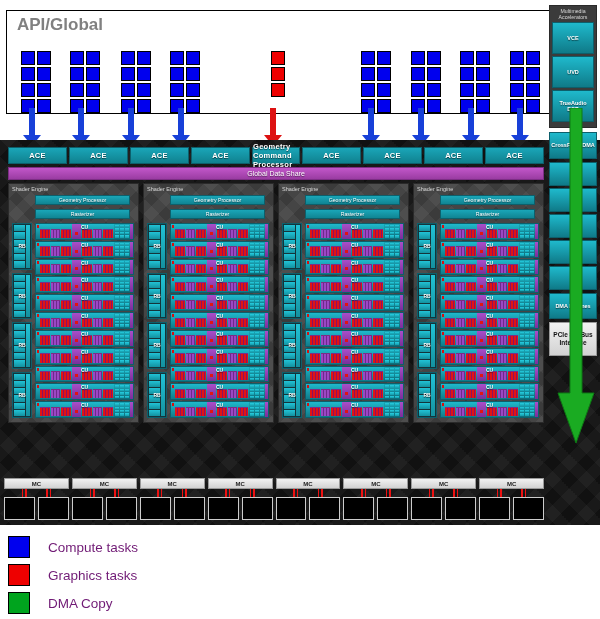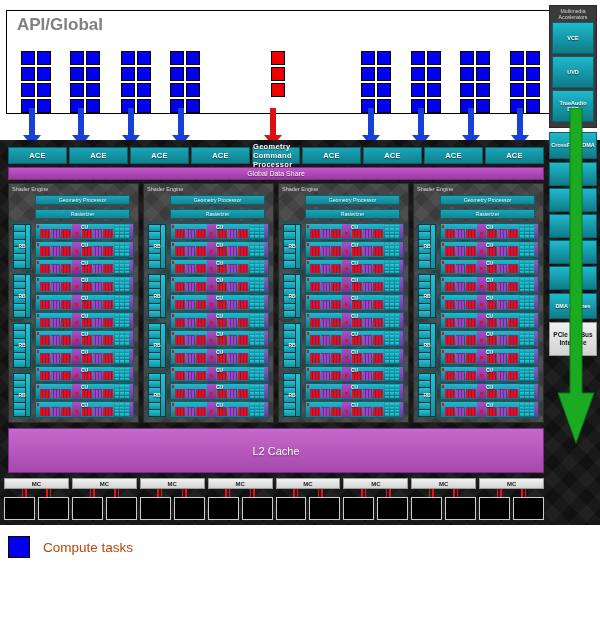--- a/index.html
+++ b/index.html
@@ -519,23 +519,23 @@
     height: 28px;
   }
   .legend-swatch {
     width: 22px;
     height: 22px;
     border: 1px solid #000;
     box-sizing: border-box;
     flex: 0 0 22px;
   }
   .legend-label {
-    margin-left: 13px;
+    margin-left: 18px;
     font-size: 13.5px;
-    color: #c2410c;
+    color: #701a75;
   }
 </style>
 </head>
 <body>
 
 <div id="api-driver-box">
   <div id="api-driver-title">API/Global</div>
   <div id="task-groups-container">
       <div class="task-group cols2" style="left: 14px;">
         <div class="task-cell" style="background: rgb(0, 0, 238);"></div>
@@ -2493,21 +2493,20 @@
                 <div class="cu-cache-cell"></div>
               </div>
             </div>
             <div class="cu-far-bar"></div>
             <div class="cu-text">CU</div>
           </div>
         </div>
       </div>
     </div>
 
-  <div id="l2-cache">L2 Cache</div>
 
   <div id="mc-row">
       <div class="mc-group">
         <div class="mc-block">MC</div>
         <div class="mc-links">
           <div class="mc-link-pair">
             <div class="mc-link"></div>
             <div class="mc-link"></div>
           </div>
           <div class="mc-link-pair">
@@ -2664,13 +2663,21 @@
 
 <svg id="dma-big-arrow" viewBox="0 0 40 345" preserveAspectRatio="none">
   <path d="M 14 0 L 26 0 L 26 285 L 38 285 L 20 335 L 2 285 L 14 285 Z" fill="#1aab22" stroke="#0d7a14" stroke-width="1"></path>
 </svg>
 
 <div id="legend">
     <div class="legend-row">
       <div class="legend-swatch" style="background: rgb(0, 0, 238);"></div>
       <div class="legend-label">Compute tasks</div>
     </div>
+    <div class="legend-row">
+      <div class="legend-swatch" style="background: rgb(238, 0, 0);"></div>
+      <div class="legend-label">Graphics tasks</div>
+    </div>
+    <div class="legend-row">
+      <div class="legend-swatch" style="background: rgb(0, 164, 30);"></div>
+      <div class="legend-label">DMA Copy</div>
+    </div>
   </div>
 
 </body></html>

